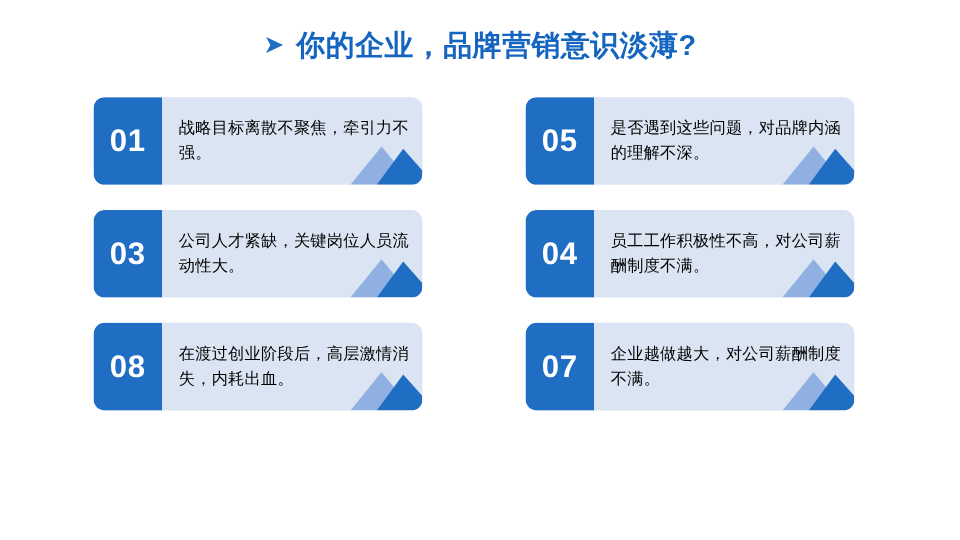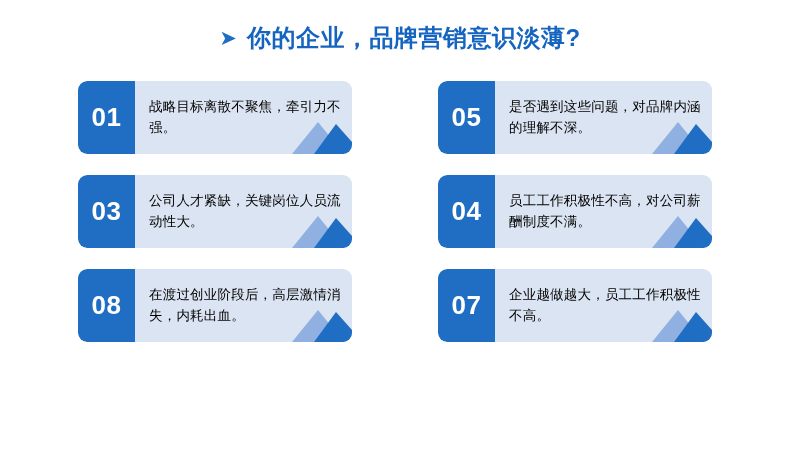--- a/index.html
+++ b/index.html
@@ -178,21 +178,21 @@
       <polygon points="14,44 40,12 66,44" fill="#8fb0e0"></polygon>
       <polygon points="36,44 58,14 74,32 74,44" fill="#1f6ec4"></polygon>
     </svg>
   </div>
 
   <div class="card">
     <div class="card-num">
       <span>07</span>
     </div>
     <div class="card-body">
-      <span class="card-text">企业越做越大，员工工作积极性不高。</span>
+      <span class="card-text">企业越做越大，对公司薪酬制度不满。</span>
     </div>
     <svg class="deco" viewBox="0 0 74 44" preserveAspectRatio="none">
       <polygon points="14,44 40,12 66,44" fill="#8fb0e0"></polygon>
       <polygon points="36,44 58,14 74,32 74,44" fill="#1f6ec4"></polygon>
     </svg>
   </div>
 
 
 </div>
 

